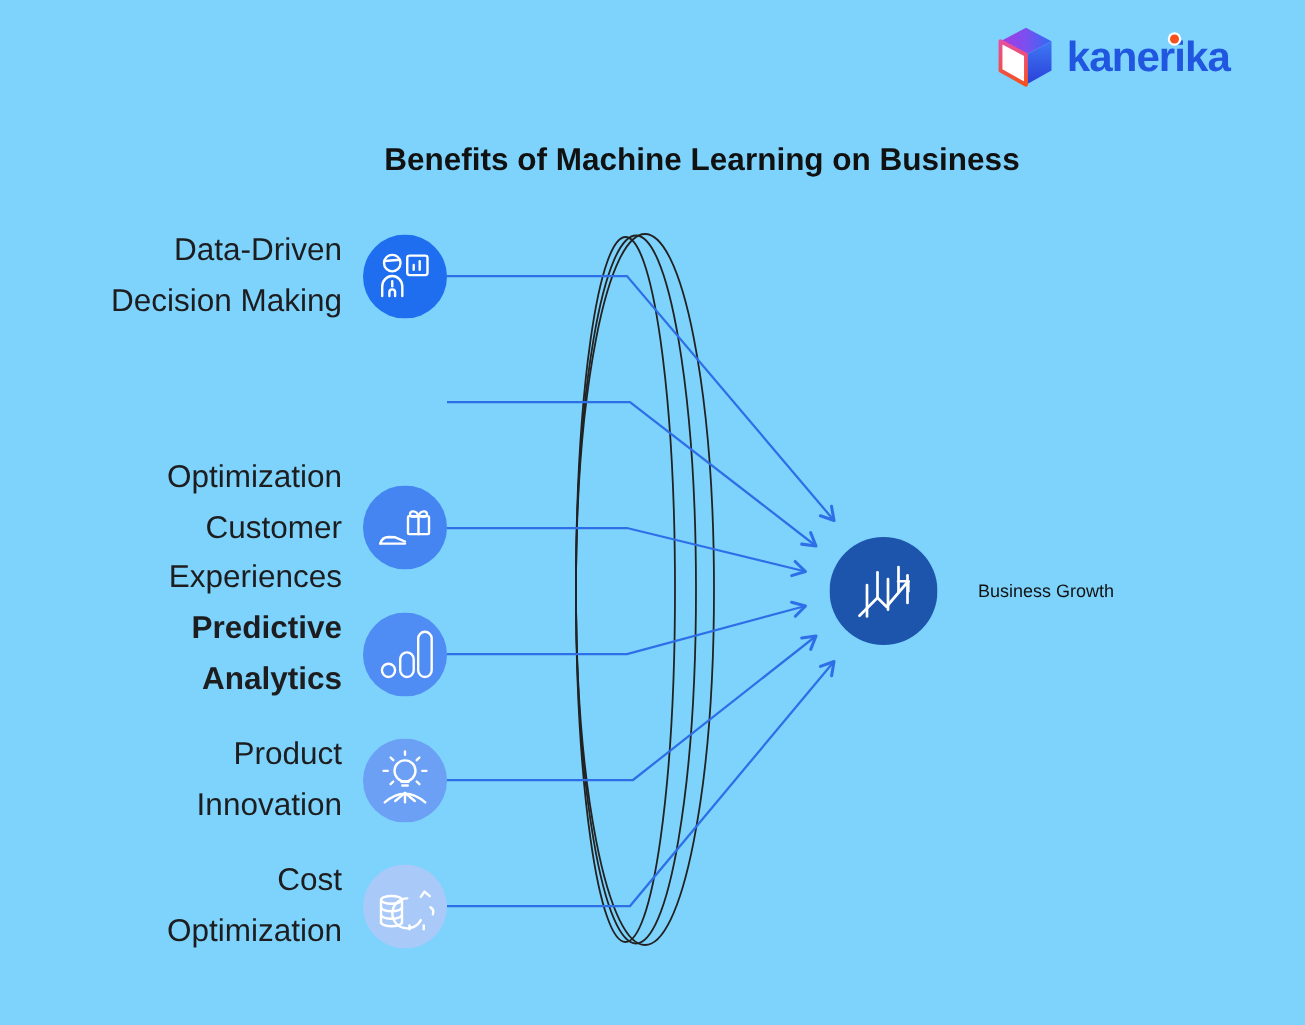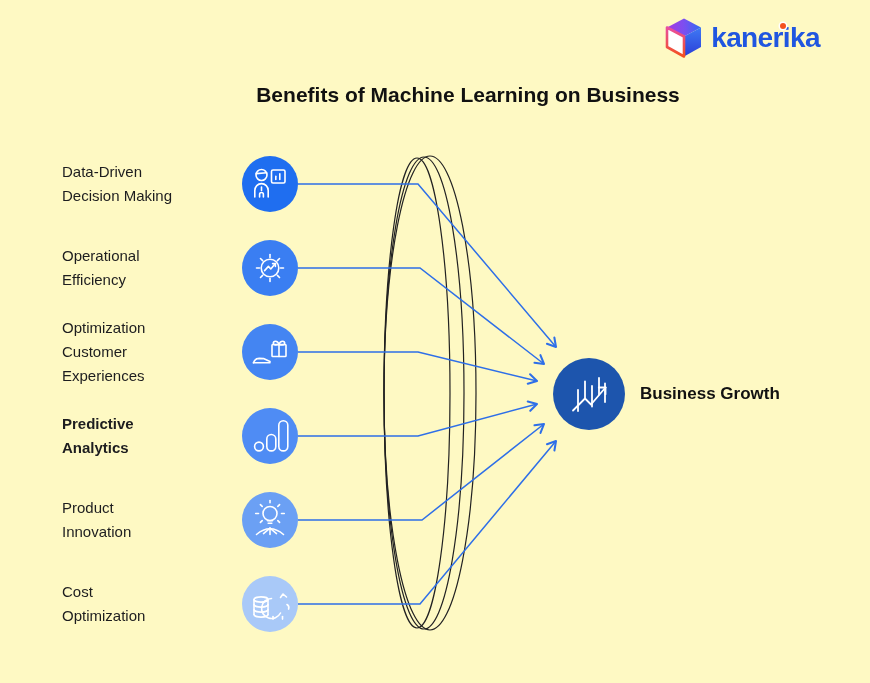--- a/index.html
+++ b/index.html
@@ -1,42 +1,42 @@
 <!DOCTYPE html>
 <html><head>
 <meta charset="utf-8">
 <style>
   html,body{margin:0;padding:0;background:#ffffff;}
   .canvas{
-    position:relative;width:870px;height:683px;background:#fef9c3;
+    position:relative;width:870px;height:683px;background:#7dd3fc;
     font-family:"Liberation Sans",sans-serif;overflow:hidden;
   }
   
   .logo{position:absolute;top:17px;right:50px;display:flex;align-items:center;gap:8px;}
   .logo-cube{width:38px;height:41px;}
   .logo-wordmark{position:relative;}
   .logo-text{font-size:28px;font-weight:700;color:#2056e0;letter-spacing:-0.6px;line-height:41px;}
   .logo-idot{position:absolute;left:69px;top:6px;width:6px;height:6px;border-radius:50%;
     background:#f4511e;box-shadow:0 0 0 1.5px #ffffff;}
   
-  .title{position:absolute;top:83px;left:66px;right:0;text-align:center;margin:0;
+  .title{position:absolute;top:83px;left:66px;right:0;text-align:center;margin:12px;
     font-size:21px;font-weight:700;color:#111111;}
   
   .connector-layer{position:absolute;left:0;top:0;z-index:1;}
   
   .benefit-item{position:absolute;left:62px;width:236px;display:flex;align-items:center;z-index:2;}
-  .benefit-label{flex:1;text-align:left;margin-right:14px;font-size:15px;color:#1d1d1f;
+  .benefit-label{flex:1;text-align:right;margin-right:14px;font-size:21px;color:#1d1d1f;
     line-height:1.6;white-space:pre-line;}
   .benefit-icon{width:56px;height:56px;flex:0 0 56px;}
   .glyph{stroke:#ffffff;fill:none;stroke-width:1.6;stroke-linecap:round;stroke-linejoin:round;}
   
   .result-item{position:absolute;left:553px;top:394px;transform:translateY(-50%);
     display:flex;align-items:center;z-index:2;}
   .result-icon{width:72px;height:72px;flex:0 0 72px;}
-  .result-label{margin-left:15px;font-size:17px;color:#111111;white-space:nowrap;font-weight:bold;}
+  .result-label{margin-left:27px;font-size:12px;color:#111111;white-space:nowrap;}
   .glyph-lg{stroke:#ffffff;fill:none;stroke-width:1.8;stroke-linecap:round;stroke-linejoin:round;}
 </style>
 </head>
 <body>
 
 <div class="canvas">
 
   <div class="logo">
     <svg class="logo-cube" viewBox="0 0 38 41">
       <defs>
@@ -98,40 +98,20 @@
           <path d="M37.8,23.5 v-5.8"></path>
         <circle cx="19.5" cy="19" r="5.5"></circle>
         <path d="M14.4,17.6 l10.2,-0.8"></path>
         <path d="M12.8,41 V34.6 C12.8,30.7 15.8,27.6 19.5,27.6 C23.2,27.6 26.2,30.7 26.2,34.6 V41"></path>
         <path d="M19.5,31 v3.4"></path>
         <path d="M17.6,41 v-2.6 a1.9,1.9 0 0 1 3.8,0 V41"></path>
       </g>
     </svg>
   </div>
 
-  <div class="benefit-item" style="top:268px;transform:translateY(-50%);">
-    <div class="benefit-label">Operational
-Efficiency</div>
-    <svg class="benefit-icon" viewBox="0 0 56 56">
-      <circle cx="28" cy="28" r="28" fill="#3a7ef2"></circle>
-      <g class="glyph">
-        <circle cx="28" cy="28" r="8.8"></circle>
-        <path d="M38.5,28 h3"></path>
-          <path d="M17.5,28 h-3"></path>
-        <path d="M28,17.5 v-3"></path>
-          <path d="M28,38.5 v3"></path>
-        <path d="M35.4,35.4 l2.1,2.1"></path>
-          <path d="M20.6,35.4 l-2.1,2.1"></path>
-        <path d="M35.4,20.6 l2.1,-2.1"></path>
-          <path d="M20.6,20.6 l-2.1,-2.1"></path>
-        <path d="M22.6,30.6 L26.4,26.4 L28.8,29 L33.4,23.6"></path>
-        <path d="M30.6,23.6 h2.8 v2.8"></path>
-      </g>
-    </svg>
-  </div>
 
   <div class="benefit-item" style="top:352px;transform:translateY(-50%);">
     <div class="benefit-label">Optimization
 Customer
 Experiences</div>
     <svg class="benefit-icon" viewBox="0 0 56 56">
       <circle cx="28" cy="28" r="28" fill="#4485f2"></circle>
       <g class="glyph">
         <rect x="30" y="20.5" width="14" height="12" rx="0.8"></rect>
         <path d="M37,20.5 v12"></path>

